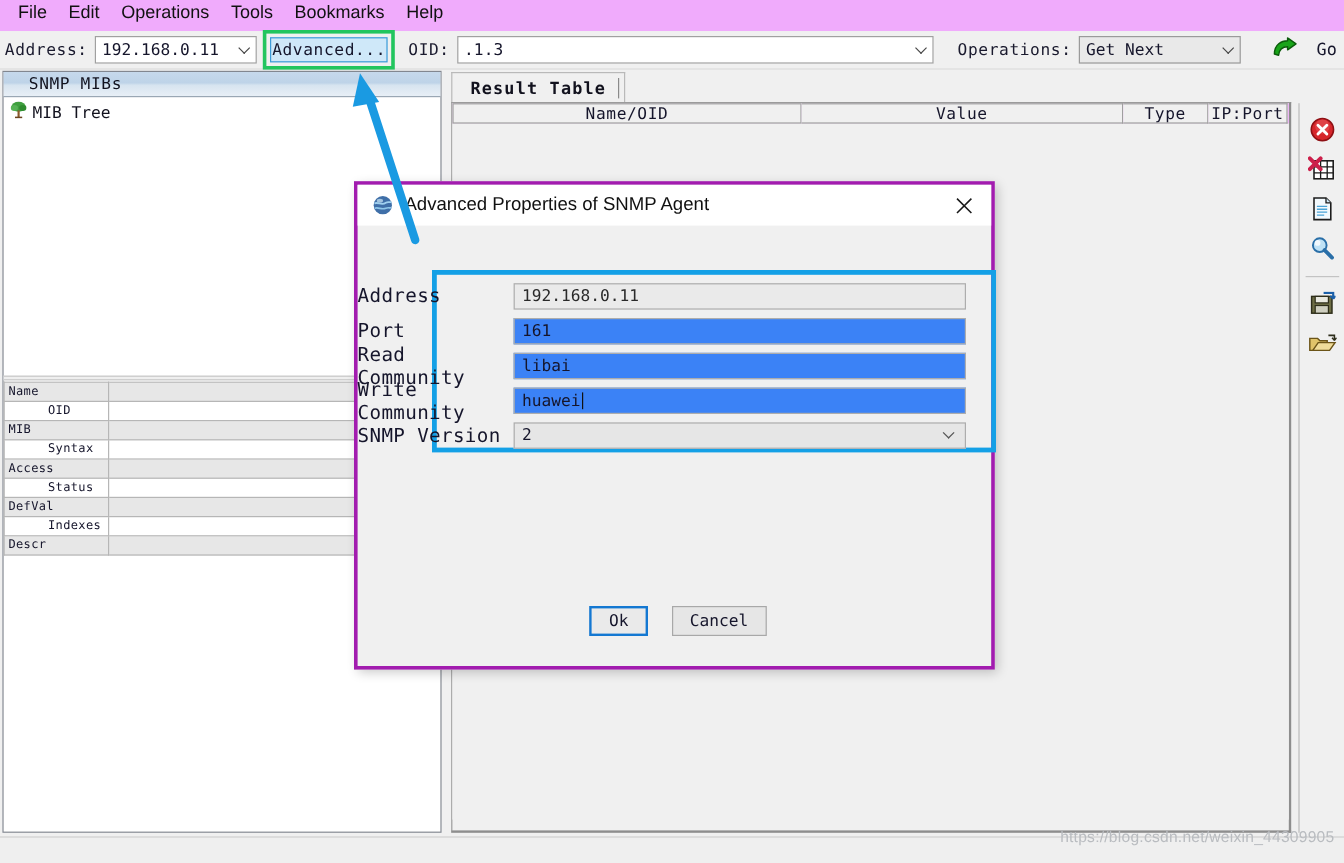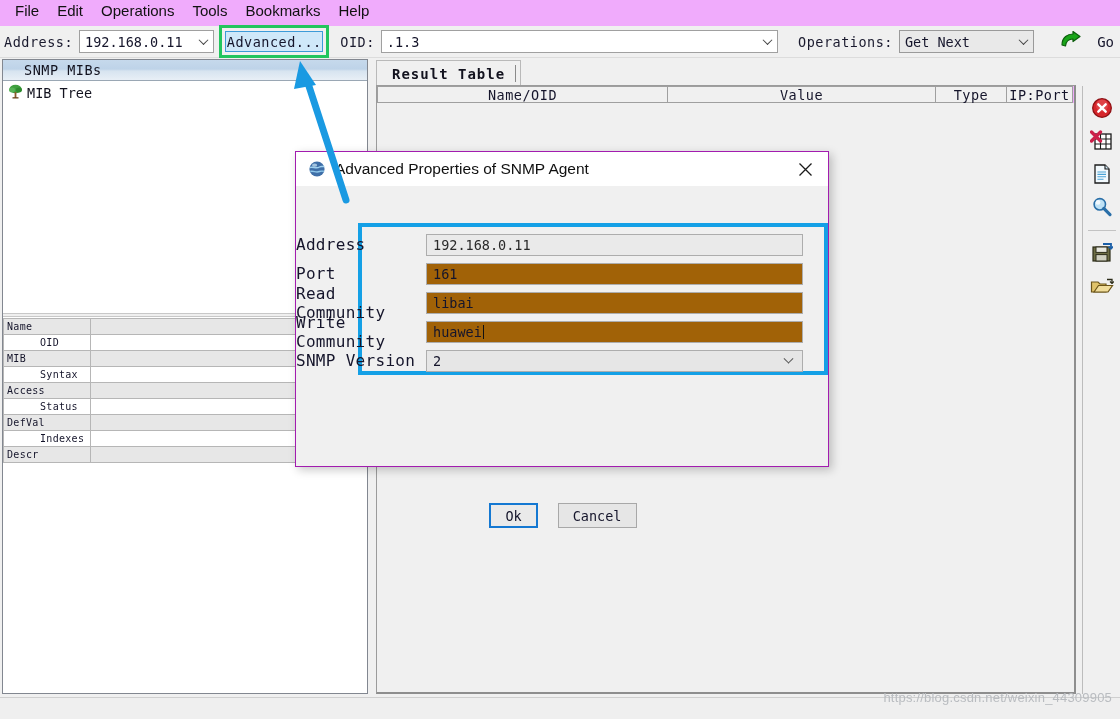--- a/index.html
+++ b/index.html
@@ -166,23 +166,23 @@
     display: flex; align-items: center; justify-content: center;
     margin-bottom: 3px;
   }
   .icon-bar .sep { width: 28px; height: 1px; background: #c3c3c3; margin: 5px 0 7px; }
 
   
   .anno-arrow { position: absolute; left: 280px; top: 55px; width: 90px; height: 160px; pointer-events: none; }
 
   
   .dialog {
-    position: absolute; left: 295px; top: 151px; width: 534px; height: 316px;
+    position: absolute; left: 295px; top: 151px; width: 534px; height: 407px;
     background: #f0f0f0;
-    border: 1px solid #a21caf;
+    border: 3px solid #a21caf;
     box-shadow: 3px 3px 9px rgba(0,0,0,0.22);
   }
   .dlg-title {
     height: 34px; background: #ffffff;
     display: flex; align-items: center;
     padding: 0 0 0 12px;
   }
   .dlg-title .globe { width: 18px; height: 18px; margin-right: 9px; }
   .dlg-title .ttxt {
     font-family: "Liberation Sans", sans-serif;
@@ -205,21 +205,21 @@
   .frow { display: flex; align-items: center; height: 29px; margin-bottom: 0px; }
   .frow .lbl {
     width: 130px; text-align: left; padding-right: 9px;
     font-family: "DejaVu Sans Mono", monospace;
     font-size: 16px; color: #15152b; letter-spacing: .3px;
     position: relative; z-index: 8;
   }
   .frow .inp {
     position: relative;
     width: 377px; height: 22px;
-    border: 1px solid #adadad; background: #a16207;
+    border: 1px solid #adadad; background: #3b82f6;
     display: flex; align-items: center;
     padding: 0 6px;
     font-family: "DejaVu Sans Mono", monospace;
     font-size: 13.5px; color: #15152b;
     z-index: 8;
   }
   .frow .inp.disabled { background: #eaeaea; color: #2a2a2a; }
   .frow .inp.select   { background: #e6e6e6; }
   .frow .inp .dcaret {
     position: absolute; right: 8px; top: 50%; width: 9px; height: 9px; transform: translateY(-65%);

